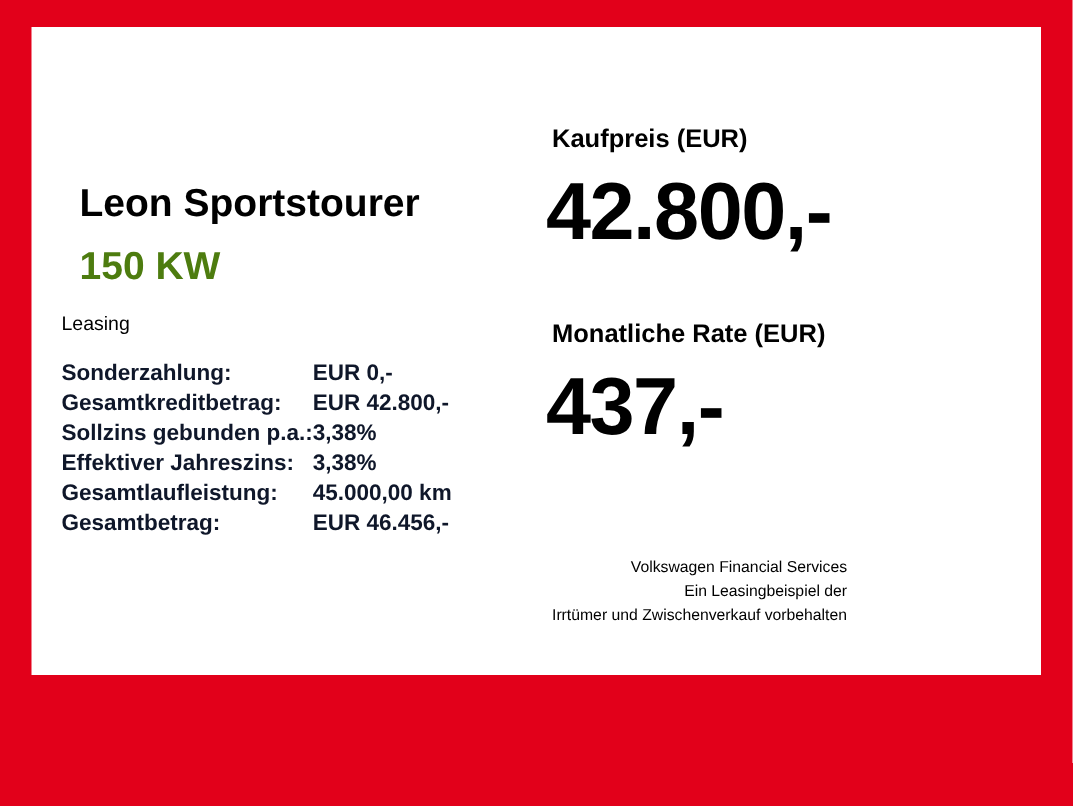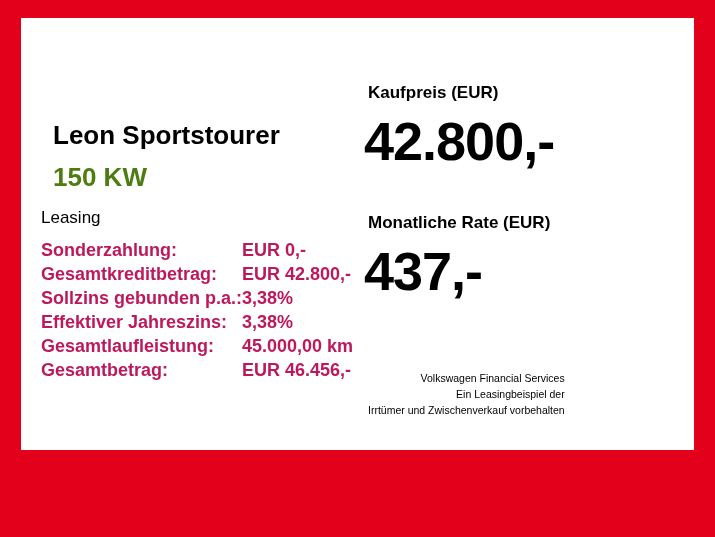--- a/index.html
+++ b/index.html
@@ -40,31 +40,31 @@
     font-size: 26px;
     font-weight: bold;
     color: #4d7c0f;
     line-height: 34px;
     margin-top: 8px;
   }
   .leasing-heading {
     position: absolute;
     left: 20px;
     top: 190px;
-    font-size: 17px;
+    font-size: 13px;
     color: #000000;
   }
   .spec-table {
     position: absolute;
     left: 20px;
     top: 222px;
     border-collapse: collapse;
-    font-size: 18px;
+    font-size: 15px;
     font-weight: bold;
-    color: #be185d;
+    color: #0f172a;
   }
   .spec-table td {
     padding: 0 0 3px 0;
     vertical-align: top;
     white-space: nowrap;
   }
   .spec-table td.label {
     width: 150px;
   }
   .right-col {

